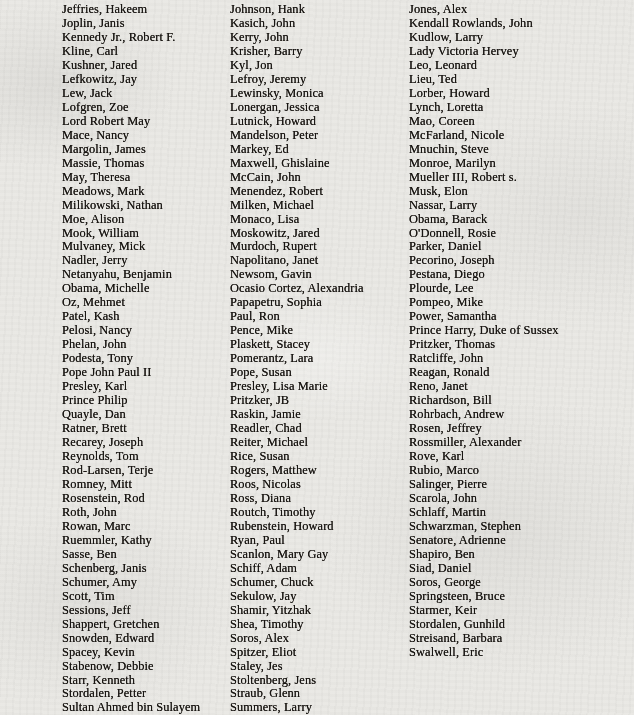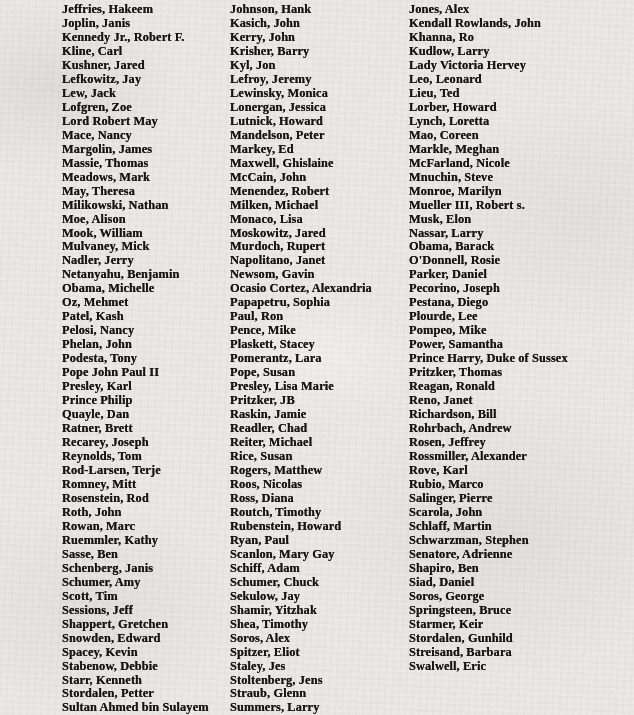--- a/index.html
+++ b/index.html
@@ -19,21 +19,20 @@
     height: 715px;
     background:
       radial-gradient(ellipse 180px 120px at 8% 12%, rgba(120,120,118,0.10), rgba(0,0,0,0) 70%),
       radial-gradient(ellipse 220px 160px at 92% 30%, rgba(130,130,128,0.08), rgba(0,0,0,0) 70%),
       radial-gradient(ellipse 260px 200px at 80% 75%, rgba(125,125,122,0.09), rgba(0,0,0,0) 70%),
       radial-gradient(ellipse 200px 150px at 15% 85%, rgba(120,120,118,0.08), rgba(0,0,0,0) 70%),
       radial-gradient(ellipse 150px 90px at 50% 50%, rgba(255,255,255,0.25), rgba(0,0,0,0) 70%),
       repeating-linear-gradient(93deg, rgba(110,110,108,0.035) 0 2px, rgba(0,0,0,0) 2px 7px),
       repeating-linear-gradient(2deg, rgba(150,150,148,0.03) 0 3px, rgba(255,255,255,0.03) 3px 6px),
       #e9e8e4;
-    font-weight: bold;
   }
   .col {
     position: absolute;
     top: 2px;
     white-space: nowrap;
   }
   .col-1 { left: 62px;  width: 172px; }
   .col-2 { left: 230px; width: 180px; }
   .col-3 { left: 409px; width: 212px; }
   .row {
@@ -55,22 +54,22 @@
       <div class="row">Kennedy Jr., Robert F.</div>
       <div class="row">Kline, Carl</div>
       <div class="row">Kushner, Jared</div>
       <div class="row">Lefkowitz, Jay</div>
       <div class="row">Lew, Jack</div>
       <div class="row">Lofgren, Zoe</div>
       <div class="row">Lord Robert May</div>
       <div class="row">Mace, Nancy</div>
       <div class="row">Margolin, James</div>
       <div class="row">Massie, Thomas</div>
+      <div class="row">May, Theresa</div>
       <div class="row">Meadows, Mark</div>
-      <div class="row">May, Theresa</div>
       <div class="row">Milikowski, Nathan</div>
       <div class="row">Moe, Alison</div>
       <div class="row">Mook, William</div>
       <div class="row">Mulvaney, Mick</div>
       <div class="row">Nadler, Jerry</div>
       <div class="row">Netanyahu, Benjamin</div>
       <div class="row">Obama, Michelle</div>
       <div class="row">Oz, Mehmet</div>
       <div class="row">Patel, Kash</div>
       <div class="row">Pelosi, Nancy</div>
@@ -151,45 +150,44 @@
       <div class="row">Soros, Alex</div>
       <div class="row">Spitzer, Eliot</div>
       <div class="row">Staley, Jes</div>
       <div class="row">Stoltenberg, Jens</div>
       <div class="row">Straub, Glenn</div>
       <div class="row">Summers, Larry</div>
     </div>
   <div class="col col-3">
       <div class="row">Jones, Alex</div>
       <div class="row">Kendall Rowlands, John</div>
-      <div class="row">Khanna, Ro</div>
       <div class="row">Kudlow, Larry</div>
       <div class="row">Lady Victoria Hervey</div>
       <div class="row">Leo, Leonard</div>
       <div class="row">Lieu, Ted</div>
       <div class="row">Lorber, Howard</div>
       <div class="row">Lynch, Loretta</div>
       <div class="row">Mao, Coreen</div>
-      <div class="row">Markle, Meghan</div>
       <div class="row">McFarland, Nicole</div>
       <div class="row">Mnuchin, Steve</div>
       <div class="row">Monroe, Marilyn</div>
       <div class="row">Mueller III, Robert s.</div>
       <div class="row">Musk, Elon</div>
       <div class="row">Nassar, Larry</div>
       <div class="row">Obama, Barack</div>
       <div class="row">O'Donnell, Rosie</div>
       <div class="row">Parker, Daniel</div>
       <div class="row">Pecorino, Joseph</div>
       <div class="row">Pestana, Diego</div>
       <div class="row">Plourde, Lee</div>
       <div class="row">Pompeo, Mike</div>
       <div class="row">Power, Samantha</div>
       <div class="row">Prince Harry, Duke of Sussex</div>
       <div class="row">Pritzker, Thomas</div>
+      <div class="row">Ratcliffe, John</div>
       <div class="row">Reagan, Ronald</div>
       <div class="row">Reno, Janet</div>
       <div class="row">Richardson, Bill</div>
       <div class="row">Rohrbach, Andrew</div>
       <div class="row">Rosen, Jeffrey</div>
       <div class="row">Rossmiller, Alexander</div>
       <div class="row">Rove, Karl</div>
       <div class="row">Rubio, Marco</div>
       <div class="row">Salinger, Pierre</div>
       <div class="row">Scarola, John</div>

